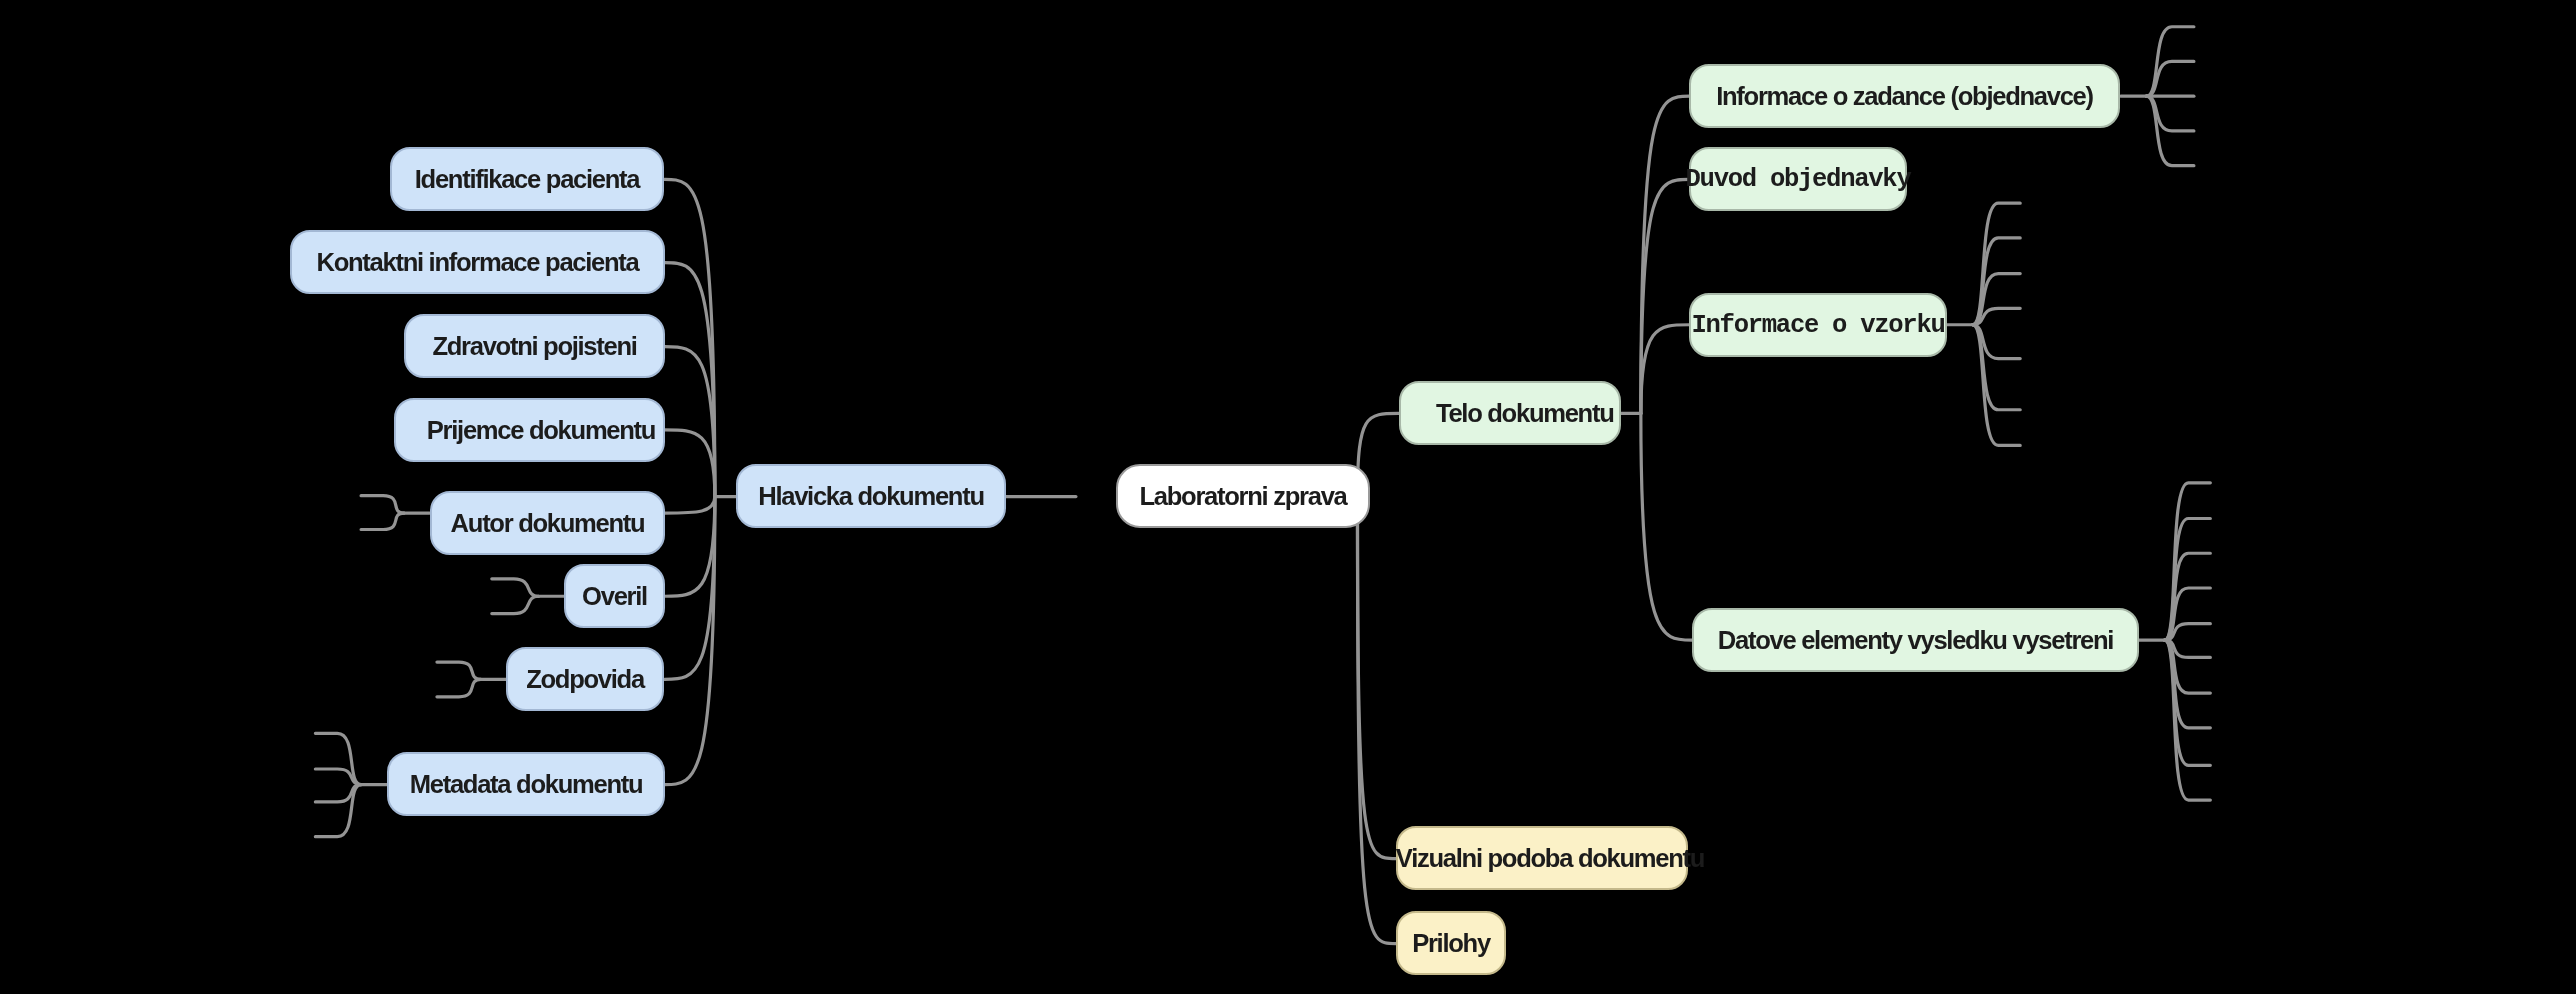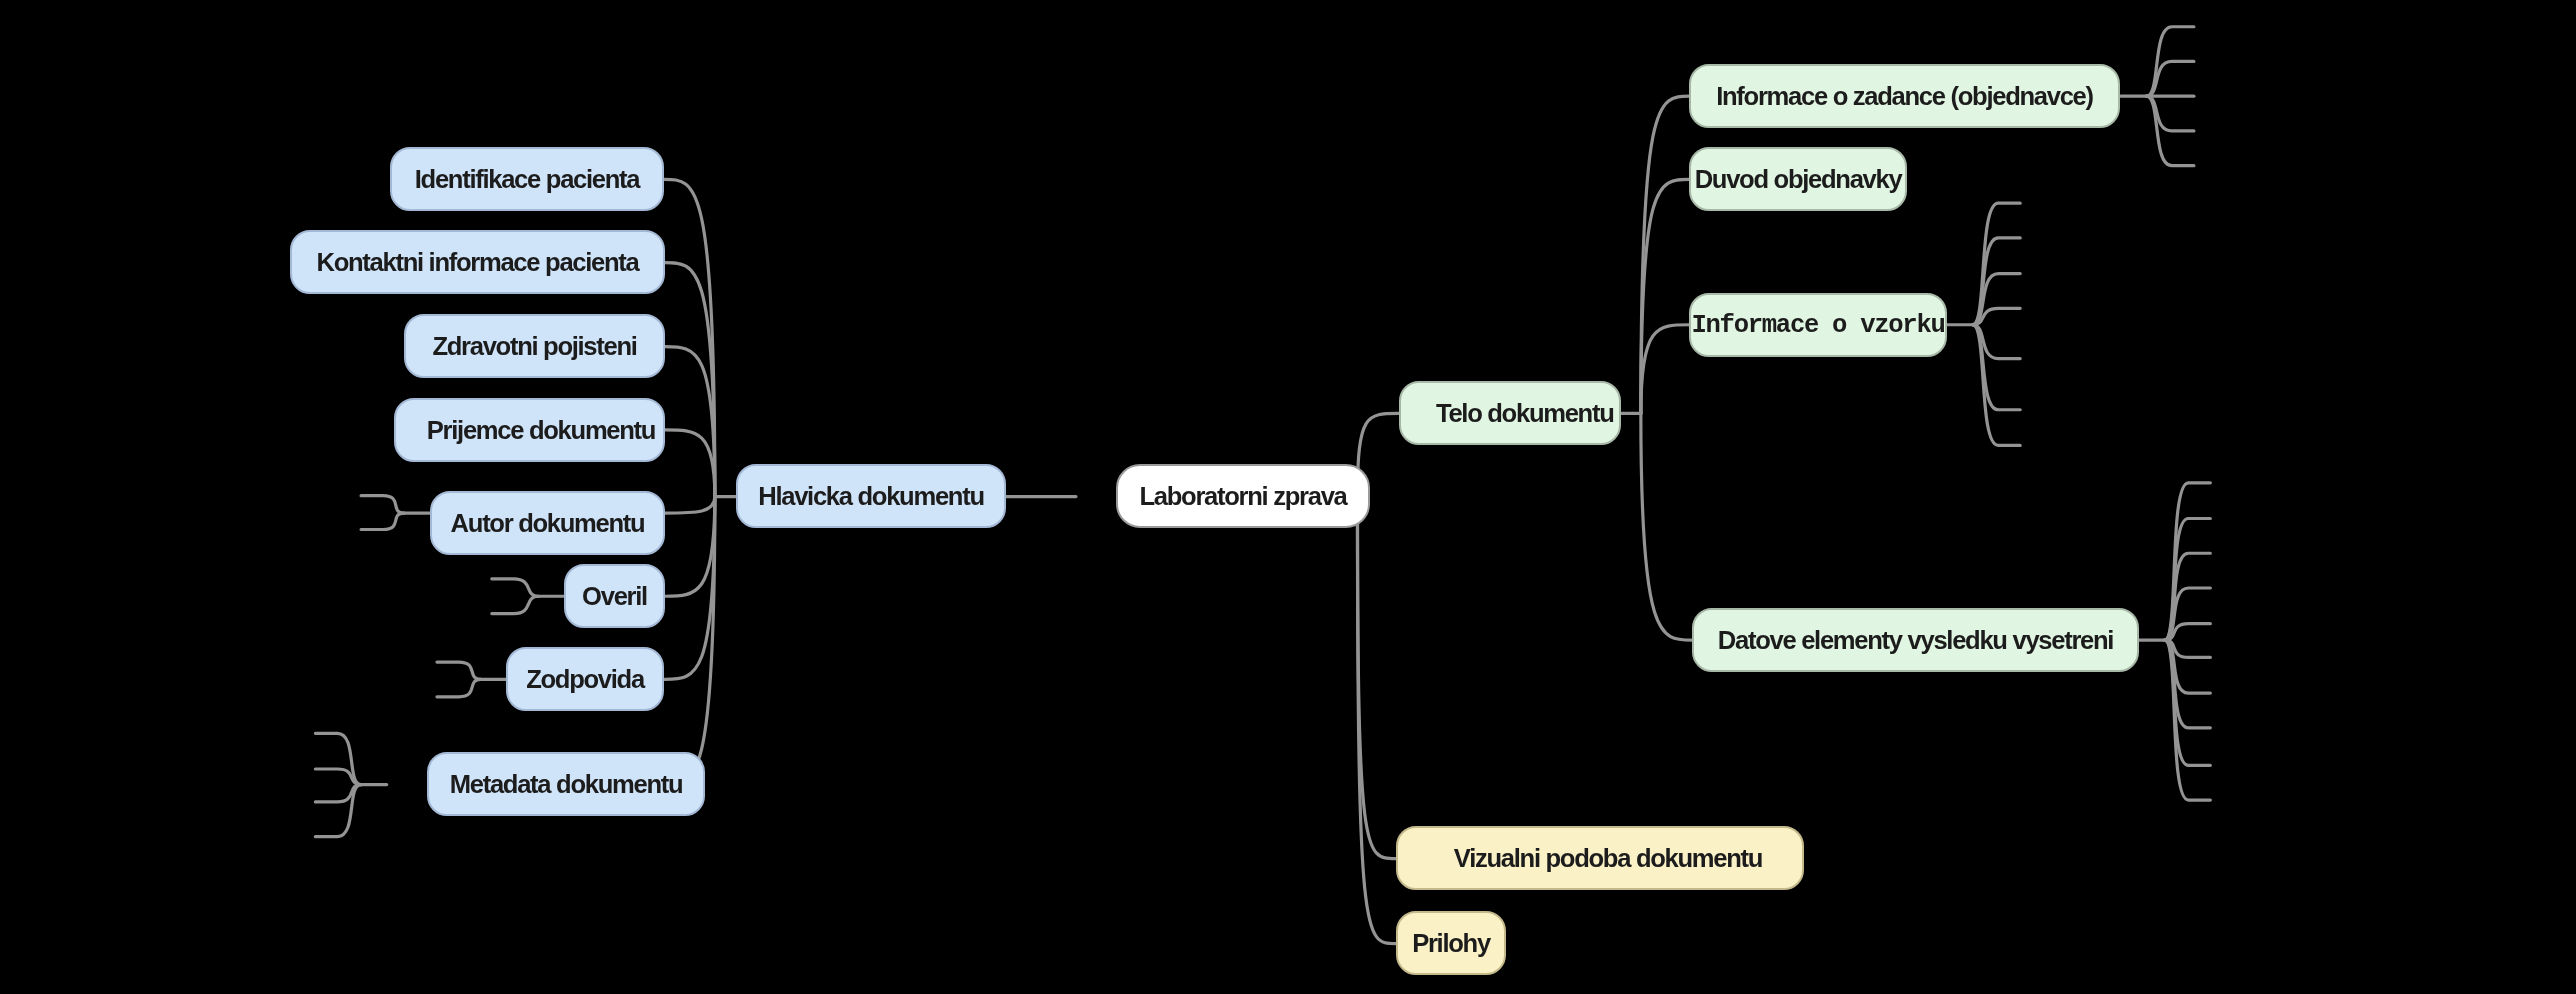--- a/index.html
+++ b/index.html
@@ -132,45 +132,45 @@
     </div>
   <div class="node c-blue" style="left: 430px; top: 491px; width: 235px; height: 64px;">
       <span class="lbl">Autor dokumentu</span>
     </div>
   <div class="node c-blue" style="left: 564px; top: 564px; width: 101px; height: 64px;">
       <span class="lbl">Overil</span>
     </div>
   <div class="node c-blue" style="left: 506px; top: 647px; width: 158px; height: 64px;">
       <span class="lbl">Zodpovida</span>
     </div>
-  <div class="node c-blue" style="left: 387px; top: 752px; width: 278px; height: 64px; margin-left: 40px;">
+  <div class="node c-blue" style="left: 387px; top: 752px; width: 278px; height: 64px;">
       <span class="lbl">Metadata dokumentu</span>
     </div>
   <div class="node c-blue" style="left: 736px; top: 464px; width: 270px; height: 64px;">
       <span class="lbl">Hlavicka dokumentu</span>
     </div>
   <div class="node c-white" style="left: 1116px; top: 464px; width: 254px; height: 64px;">
       <span class="lbl">Laboratorni zprava</span>
     </div>
   <div class="node c-green" style="left: 1399px; top: 381px; width: 222px; height: 64px; justify-content: flex-end;">
       <span class="lbl">Telo dokumentu</span>
     </div>
   <div class="node c-green" style="left: 1689px; top: 64px; width: 431px; height: 64px;">
       <span class="lbl">Informace o zadance (objednavce)</span>
     </div>
-  <div class="node c-green" style="left: 1689px; top: 147px; width: 218px; height: 64px;">
+  <div class="node c-green" style="left: 1689px; top: 147px; width: 218px; height: 64px; font-family: Liberation Mono, monospace;">
       <span class="lbl">Duvod objednavky</span>
     </div>
   <div class="node c-green" style="left: 1689px; top: 293px; width: 258px; height: 64px; font-family: Liberation Mono, monospace;">
       <span class="lbl">Informace o vzorku</span>
     </div>
   <div class="node c-green" style="left: 1692px; top: 608px; width: 447px; height: 64px;">
       <span class="lbl">Datove elementy vysledku vysetreni</span>
     </div>
-  <div class="node c-yellow" style="left: 1396px; top: 826px; width: 408px; height: 64px; padding-left: 16px;">
+  <div class="node c-yellow" style="left: 1396px; top: 826px; width: 292px; height: 64px; padding-left: 16px;">
       <span class="lbl">Vizualni podoba dokumentu</span>
     </div>
   <div class="node c-yellow" style="left: 1396px; top: 911px; width: 110px; height: 64px;">
       <span class="lbl">Prilohy</span>
     </div>
 
 </div>
 
 
 </body></html>

